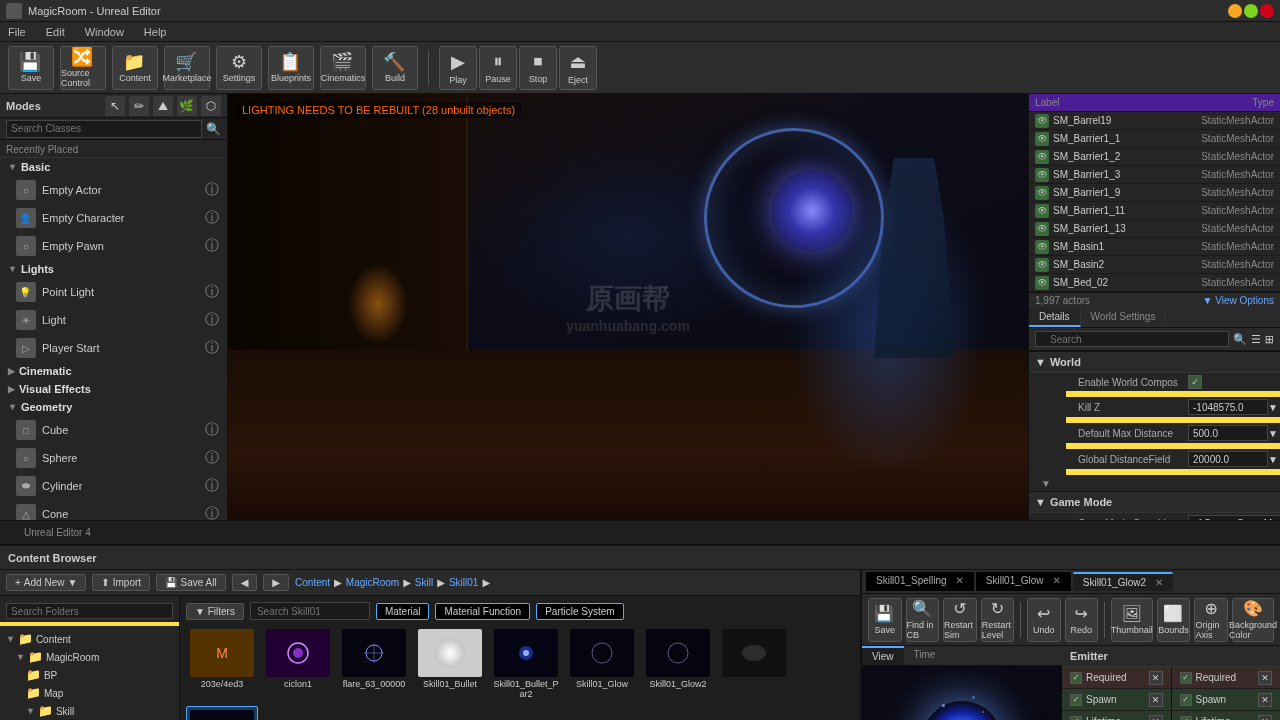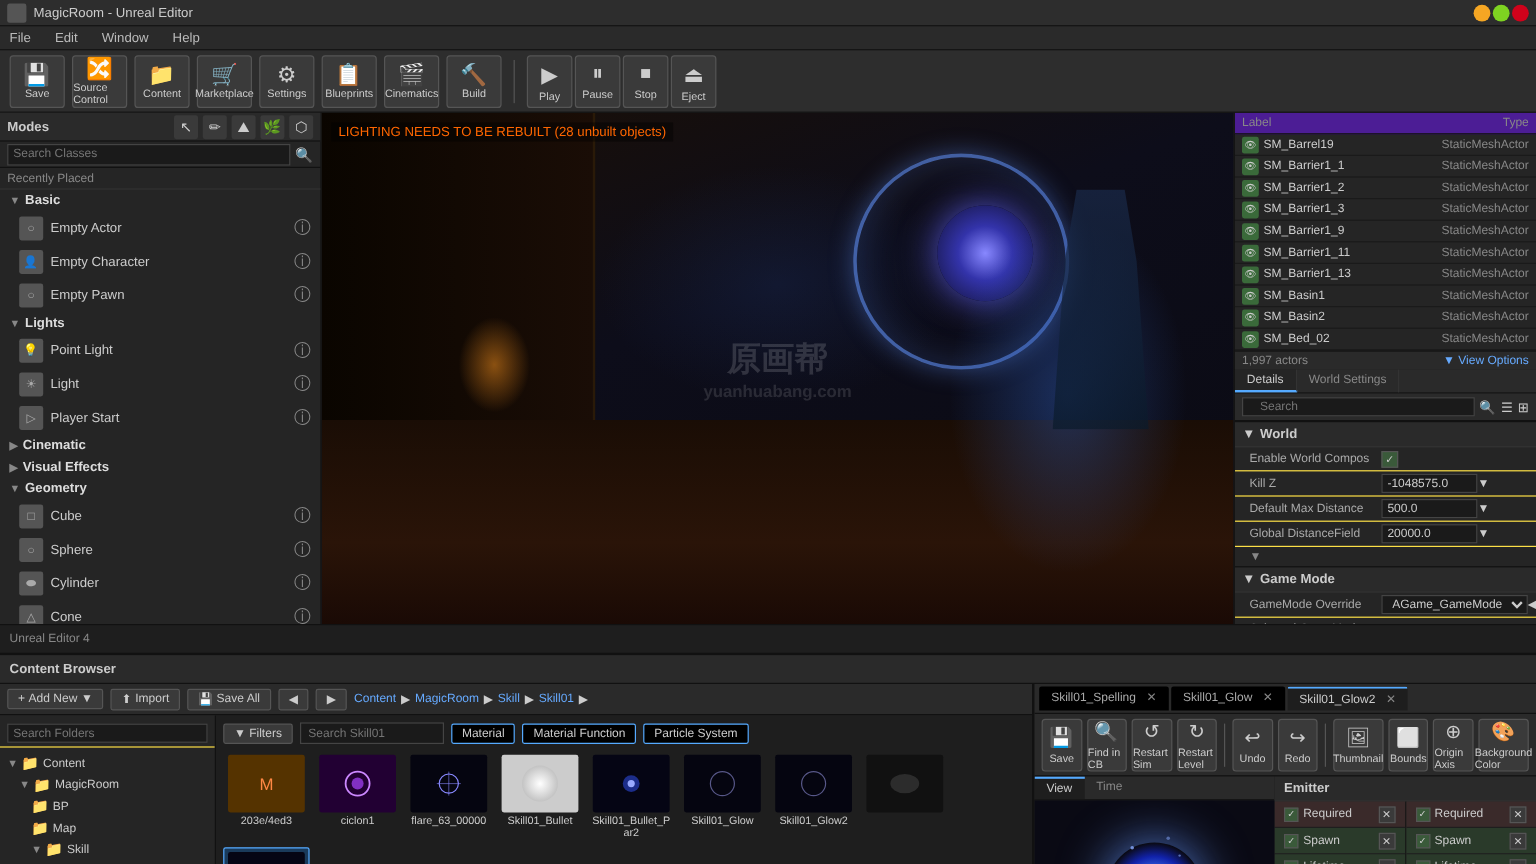--- a/index.html
+++ b/index.html
@@ -40,21 +40,21 @@
     .toolbar-play-group { display: flex; gap: 2px; }
     .play-btn {
       display: flex; flex-direction: column; align-items: center; justify-content: center;
       width: 38px; height: 44px; background: #3a3a3a; border-radius: 3px;
       cursor: pointer; border: 1px solid #555; font-size: 9px; color: #ccc; gap: 2px;
     }
     .play-btn .pb-icon { font-size: 18px; }
 
     
     #left-panel {
-      width: 268px; background: #252525; border-right: 1px solid #111;
+      width: 228px; background: #252525; border-right: 1px solid #111;
       display: flex; flex-direction: column;
     }
     #modes-bar {
       height: 24px; background: #2a2a2a; display: flex; align-items: center;
       padding: 0 6px; border-bottom: 1px solid #111; gap: 4px;
     }
     #modes-bar .mode-icon {
       width: 20px; height: 20px; background: #3a3a3a; border-radius: 2px;
       display: flex; align-items: center; justify-content: center; font-size: 12px; cursor: pointer;
     }
@@ -196,40 +196,40 @@
     #details-content {
       flex: 1; overflow-y: auto; background: #252525;
     }
     .details-section-header {
       padding: 4px 6px; background: #2a2a2a; font-size: 11px; font-weight: bold;
       color: #ccc; cursor: pointer; display: flex; align-items: center; gap: 4px;
       border-bottom: 1px solid #333; border-top: 1px solid #111;
     }
     .details-row {
       display: flex; align-items: center; padding: 2px 6px 2px 12px;
-      border-bottom: 1px solid #fde047; min-height: 20px;
+      border-bottom: 6px solid #fde047; min-height: 20px; margin-left: 37px;
     }
     .details-label { width: 110px; font-size: 10px; color: #aaa; flex-shrink: 0; }
     .details-input {
       width: 80px; background: #1a1a1a; border: 1px solid #444; color: #ccc;
       font-size: 10px; padding: 1px 4px; height: 16px;
     }
     .details-checkbox {
       width: 14px; height: 14px; background: #3a5a3a; border: 1px solid #555;
       display: flex; align-items: center; justify-content: center; font-size: 9px;
     }
     .details-dropdown {
       flex: 1; background: #1a1a1a; border: 1px solid #444; color: #ccc;
       font-size: 10px; padding: 1px 4px; height: 16px;
     }
 
     
     #statusbar {
       height: 24px; background: #1e1e1e; border-top: 1px solid #111;
-      display: flex; align-items: center; padding: 0 8px; gap: 8px;
+      display: flex; align-items: center; padding: 0 24px; gap: 8px;
     }
 
     
     #bottom-panel {
       height: 248px; background: #1e1e1e; border-top: 2px solid #111;
       display: flex; flex-direction: column;
     }
     #content-browser-header {
       height: 24px; background: #2a2a2a; display: flex; align-items: center;
       padding: 0 8px; border-bottom: 1px solid #111; gap: 8px;
@@ -245,21 +245,21 @@
     }
     #cb-main {
       flex: 1; display: flex; overflow: hidden;
     }
     #cb-folders {
       width: 180px; background: #252525; border-right: 1px solid #111;
       overflow-y: auto; padding: 4px 0;
     }
     .folder-search {
       padding: 3px 6px; display: flex; align-items: center; gap: 4px;
-      border-bottom: 1px solid #fde047;
+      border-bottom: 4px solid #fde047;
     }
     .folder-search input {
       flex: 1; background: #1a1a1a; border: 1px solid #444; color: #ccc;
       font-size: 10px; padding: 1px 4px; height: 16px;
     }
     .folder-item {
       display: flex; align-items: center; padding: 2px 4px; cursor: pointer;
       font-size: 10px; color: #ccc; gap: 3px;
     }
     .folder-icon { font-size: 12px; color: #f0a030; }

